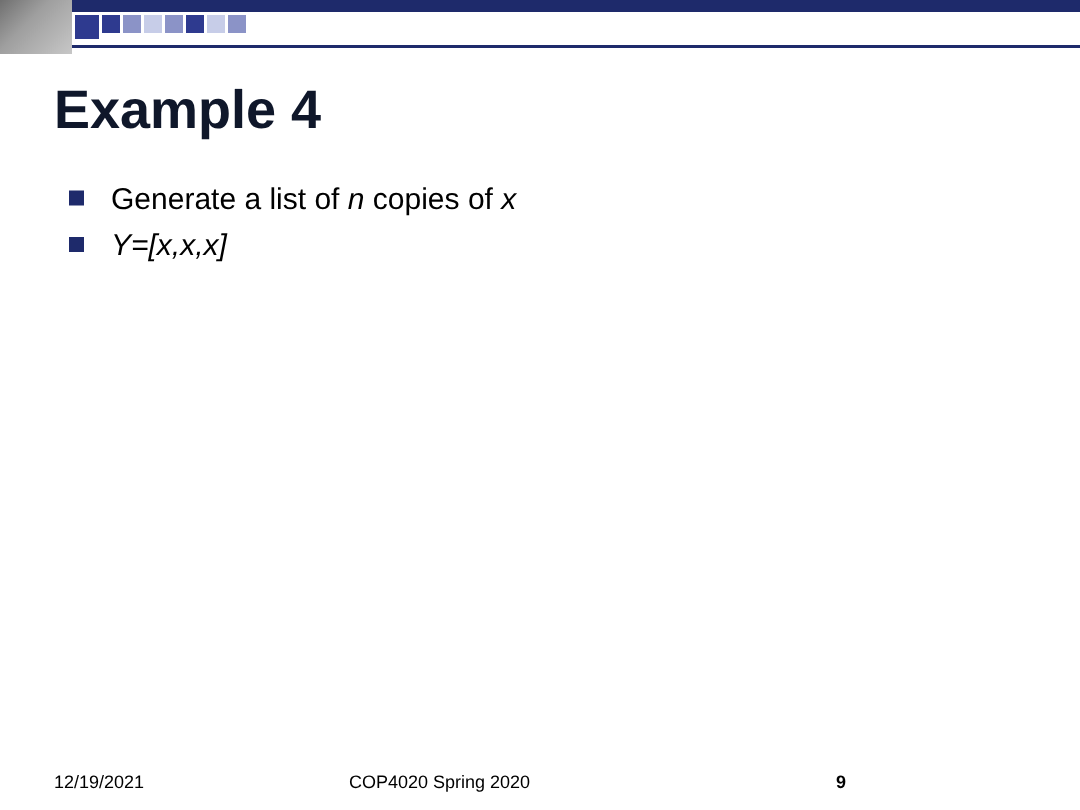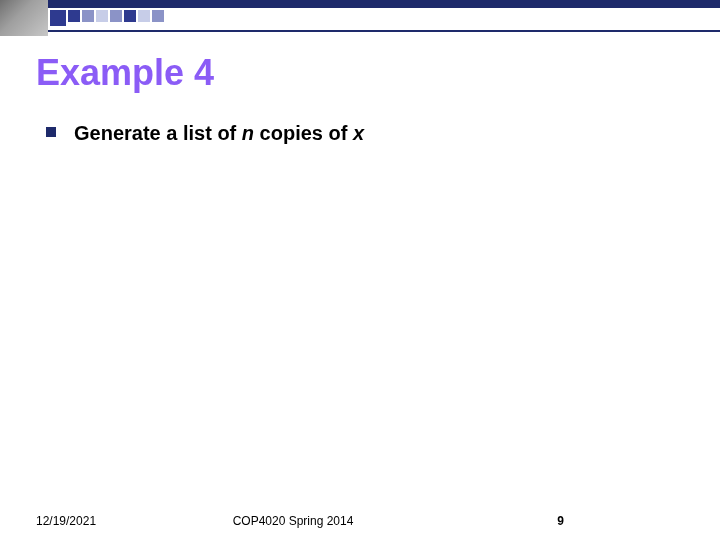--- a/index.html
+++ b/index.html
@@ -63,37 +63,36 @@
     width: 720px;
     height: 460px;
     box-sizing: border-box;
     padding: 0 36px;
   }
 
   .title {
     font-family: "Arial Black", Arial, sans-serif;
     font-weight: 900;
     font-size: 36px;
-    color: #8b5cf6;
+    color: #0f172a;
     margin: 6px 0 24px 0;
     letter-spacing: 0px;
   }
 
   ul.body {
     list-style: none;
     padding: 0;
     margin: 0 0 0 10px;
   }
   ul.body li {
     position: relative;
     padding-left: 28px;
     font-size: 20px;
     line-height: 1.55;
     color: #000;
-    font-weight: bold;
   }
   ul.body li::before {
     content: "";
     position: absolute;
     left: 0;
     top: 9px;
     width: 10px;
     height: 10px;
     background: #1e2a6b;
   }
@@ -145,20 +144,23 @@
   <div class="deco-line"></div>
 </div>
 
 <div class="slide">
   <h1 class="title">Example 4</h1>
 
   <ul class="body">
     <li>
       <span>Generate a list of </span><span class="ital">n</span><span> copies of </span><span class="ital">x</span>
     </li>
+    <li>
+      <span class="ital">Y=[x,x,x]</span>
+    </li>
   </ul>
 </div>
 
 <div class="footer">
   <span class="date">12/19/2021</span>
-  <span class="course">COP4020 Spring 2014</span>
+  <span class="course">COP4020 Spring 2020</span>
   <span class="pagenum">9</span>
 </div>
 
 </body></html>

